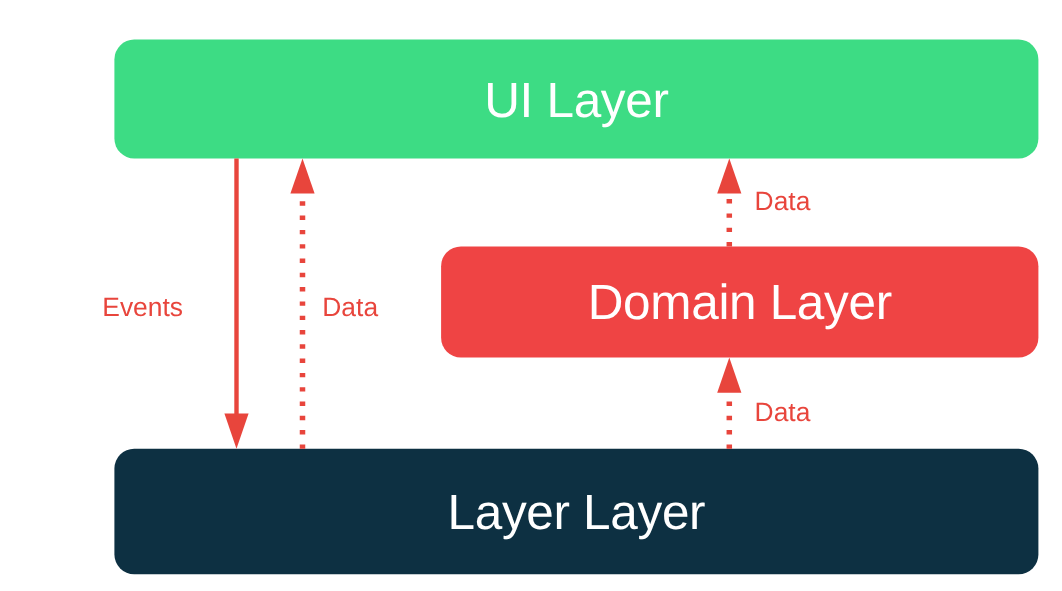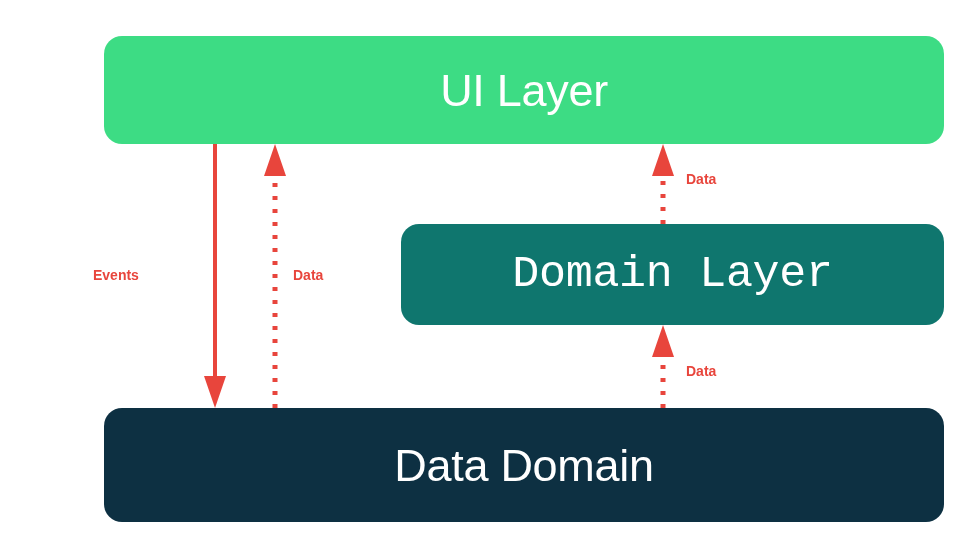--- a/index.html
+++ b/index.html
@@ -65,45 +65,45 @@
     left: 0;
     top: 0;
     width: 965px;
     height: 537px;
     pointer-events: none;
   }
 
   
   .flow-label {
     position: absolute;
-    font-size: 14px;
-    font-weight: 700;
+    font-size: 24px;
+    font-weight: 400;
     line-height: 1;
     white-space: nowrap;
   }
   #label-events      { left: 52px;  top: 268px; }
   #label-data-left   { left: 252px; top: 268px; }
   #label-data-top-right    { left: 645px; top: 172px; }
   #label-data-bottom-right { left: 645px; top: 364px; }
 </style>
 </head>
 <body style="background: rgb(255, 255, 255);">
 
 <div id="diagram-canvas" style="background: rgb(255, 255, 255);">
 
   <div class="layer-box" id="ui-layer-box" style="background: rgb(61, 220, 132);">
     <span class="layer-label" style="color: rgb(255, 255, 255);">UI Layer</span>
   </div>
 
-  <div class="layer-box" id="domain-layer-box" style="background: #0f766e; font-family: Liberation Mono, monospace;">
+  <div class="layer-box" id="domain-layer-box" style="background: #ef4444;">
     <span class="layer-label" style="color: rgb(255, 255, 255);">Domain Layer</span>
   </div>
 
   <div class="layer-box" id="data-layer-box" style="background: rgb(13, 48, 66);">
-    <span class="layer-label" style="color: rgb(255, 255, 255);">Data Domain</span>
+    <span class="layer-label" style="color: rgb(255, 255, 255);">Layer Layer</span>
   </div>
 
   <svg id="connectors" viewBox="0 0 965 537" width="965" height="537" xmlns="http://www.w3.org/2000/svg">
 
     <g>
       <line class="conn-stroke" x1="174" y1="144" x2="174" y2="385" stroke-width="4" stroke-linecap="butt" stroke="#E8453C"></line>
       <polygon class="conn-fill" points="174,408 163,376 185,376" fill="#E8453C"></polygon>
     </g>
 
     <g>

